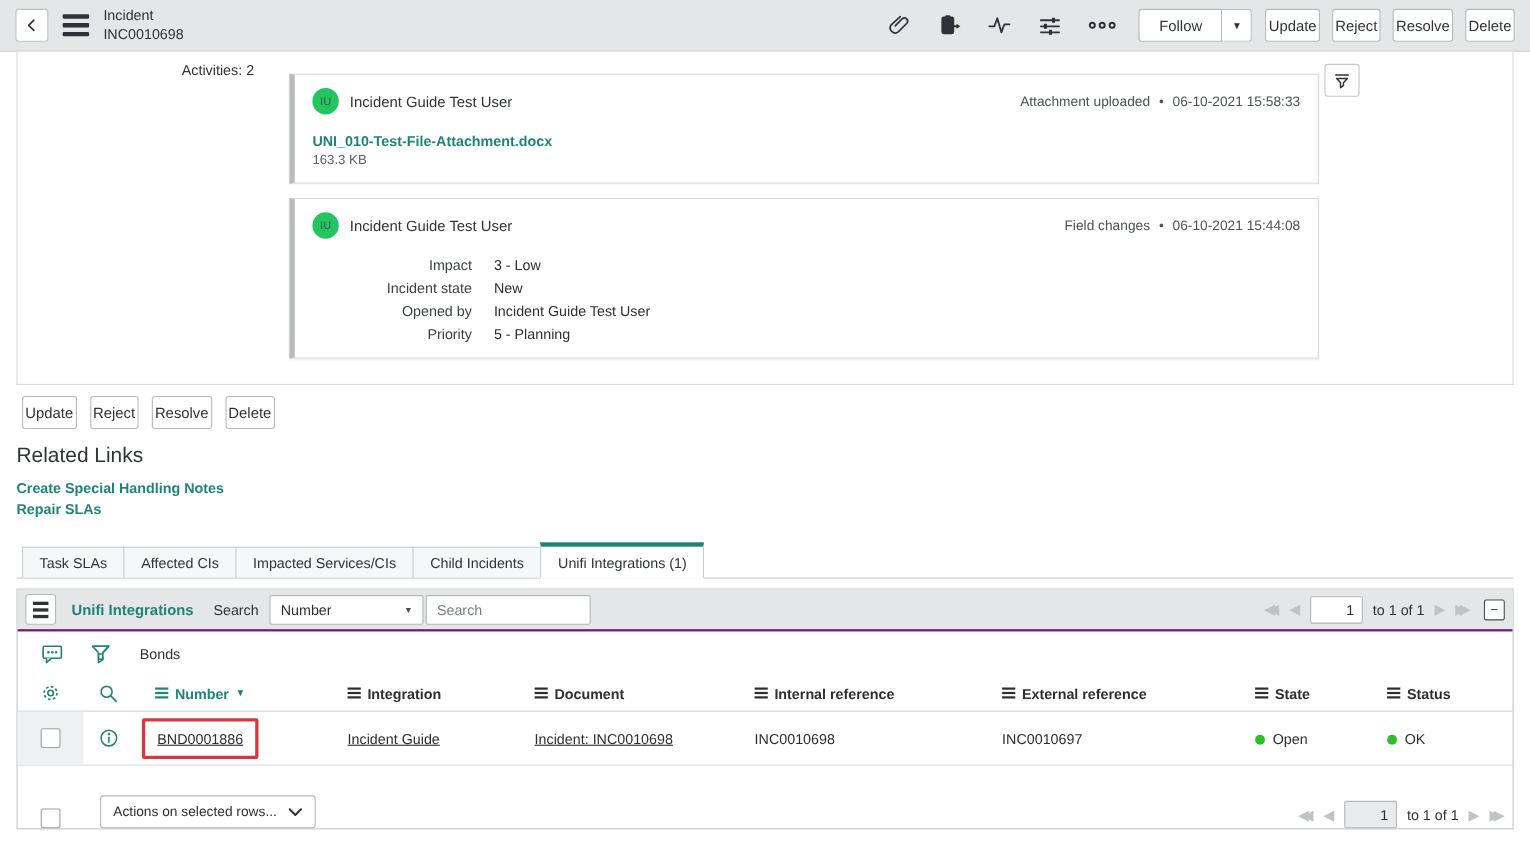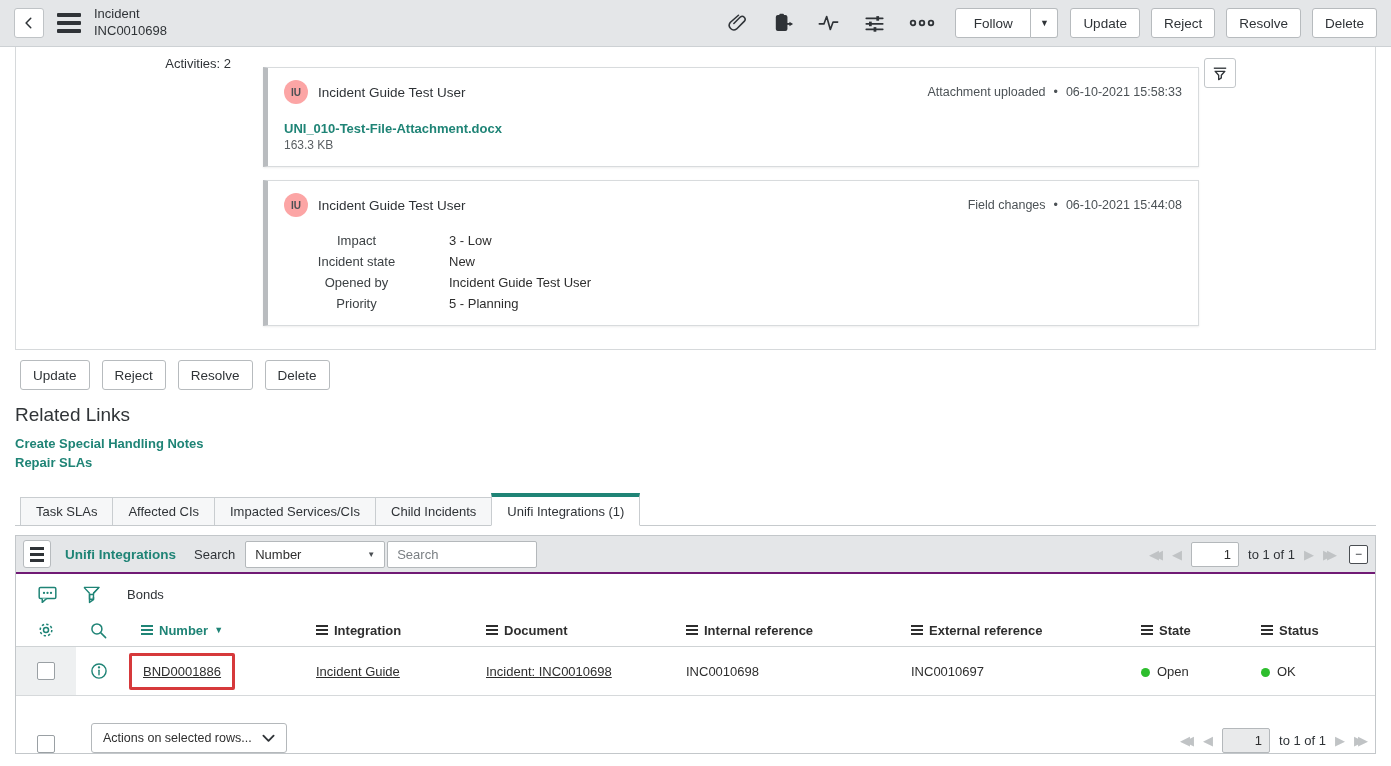--- a/index.html
+++ b/index.html
@@ -15,38 +15,38 @@
   svg{display:block;}
   
   .hdr{height:47px;background:var(--header-bg);border-bottom:1px solid #cdd1d4;display:flex;align-items:center;padding:0 14px;}
   .back-btn{width:30px;height:30px;background:#fff;border:1px solid #bfc3c6;border-radius:3px;display:flex;align-items:center;justify-content:center;cursor:pointer;}
   .burger{width:24px;margin-left:13px;display:flex;flex-direction:column;gap:4px;cursor:pointer;}
   .burger i{display:block;height:4px;background:#2f3337;border-radius:1px;}
   .hdr-title{margin-left:13px;line-height:1.3;font-size:13px;color:#2f3337;}
   .hdr-spacer{flex:1;}
   .hdr-icons{display:flex;align-items:center;gap:23px;margin-right:20px;}
   .hdr-icons .ic{cursor:pointer;}
-  .btn{height:30px;background:#fff;border:1px solid #b7bbbe;border-radius:3px;font-size:13.5px;color:#2f3337;padding:0 12px;display:inline-flex;align-items:center;justify-content:center;cursor:pointer;font-family:inherit;}
+  .btn{height:30px;background:#fff;border:1px solid #b7bbbe;border-radius:3px;font-size:13.5px;color:#2f3337;padding:0 2px;display:inline-flex;align-items:center;justify-content:center;cursor:pointer;font-family:inherit;}
   .split{display:flex;margin-right:12px;}
   .split .main{border-radius:3px 0 0 3px;min-width:76px;}
   .split .caret{border-radius:0 3px 3px 0;border-left:none;width:27px;padding:0;font-size:9px;color:#2f3337;}
   .hdr-btns{display:flex;gap:11px;}
   
   .form-sec{position:relative;margin:0 15px;height:303px;background:#fff;border:1px solid #d6d9db;border-top:none;}
   .act-label{position:absolute;top:9px;left:0;width:215px;text-align:right;font-size:13px;color:#2f3337;}
   .stream{position:absolute;left:247px;top:20px;width:936px;}
   .card{border:1px solid #d8dbdd;border-left:5px solid #b9bcbf;background:#fff;box-shadow:0 1px 2px rgba(0,0,0,.07);padding:12px 16px 14px;margin-bottom:13px;}
   .card-head{display:flex;align-items:center;}
-  .avatar{width:24px;height:24px;border-radius:50%;background:#fca5a5;color:#4a4f53;font-size:10px;font-weight:bold;display:flex;align-items:center;justify-content:center;}
+  .avatar{width:24px;height:24px;border-radius:50%;background:#22c55e;color:#4a4f53;font-size:10px;font-weight:normal;display:flex;align-items:center;justify-content:center;}
   .uname{margin-left:10px;font-size:13.5px;color:#2f3337;}
   .meta{margin-left:auto;font-size:12.5px;color:#4c5256;display:flex;align-items:center;gap:8px;}
   .attach-link{display:inline-block;margin-top:17px;font-size:13px;font-weight:bold;color:var(--accent);text-decoration:none;cursor:pointer;}
   .attach-size{margin-top:2px;font-size:12px;color:#5a5f63;}
   .fields{margin-top:16px;display:grid;grid-template-columns:145px auto;column-gap:20px;row-gap:6px;font-size:13px;}
-  .fields .fl{text-align:center;color:#3c4144;}
+  .fields .fl{text-align:right;color:#3c4144;}
   .fields .fv{color:#2e2e2e;}
   .filter-btn{position:absolute;top:11px;right:139px;width:32px;height:30px;background:#fff;border:1px solid #c3c7ca;border-radius:3px;display:flex;align-items:center;justify-content:center;cursor:pointer;}
   
   .form-btns{margin:10px 0 0 20px;display:flex;gap:12px;}
   .rl-title{margin:14px 0 0 15px;font-size:19px;font-weight:400;color:#303437;}
   .rl-links{margin:9px 0 0 15px;display:flex;flex-direction:column;gap:1px;}
   .rl-links a{font-size:13px;font-weight:600;color:var(--accent);text-decoration:none;line-height:18px;cursor:pointer;}
   
   .tabs-wrap{margin:21px 15px 0;border-bottom:1px solid var(--border);display:flex;align-items:flex-end;padding-left:5px;}
   .tab{background:#f6f7f8;border:1px solid #c9cdd0;border-bottom:none;height:28px;display:flex;align-items:center;padding:0 15px;font-size:13px;color:#2f3337;margin-right:-1px;cursor:pointer;}

